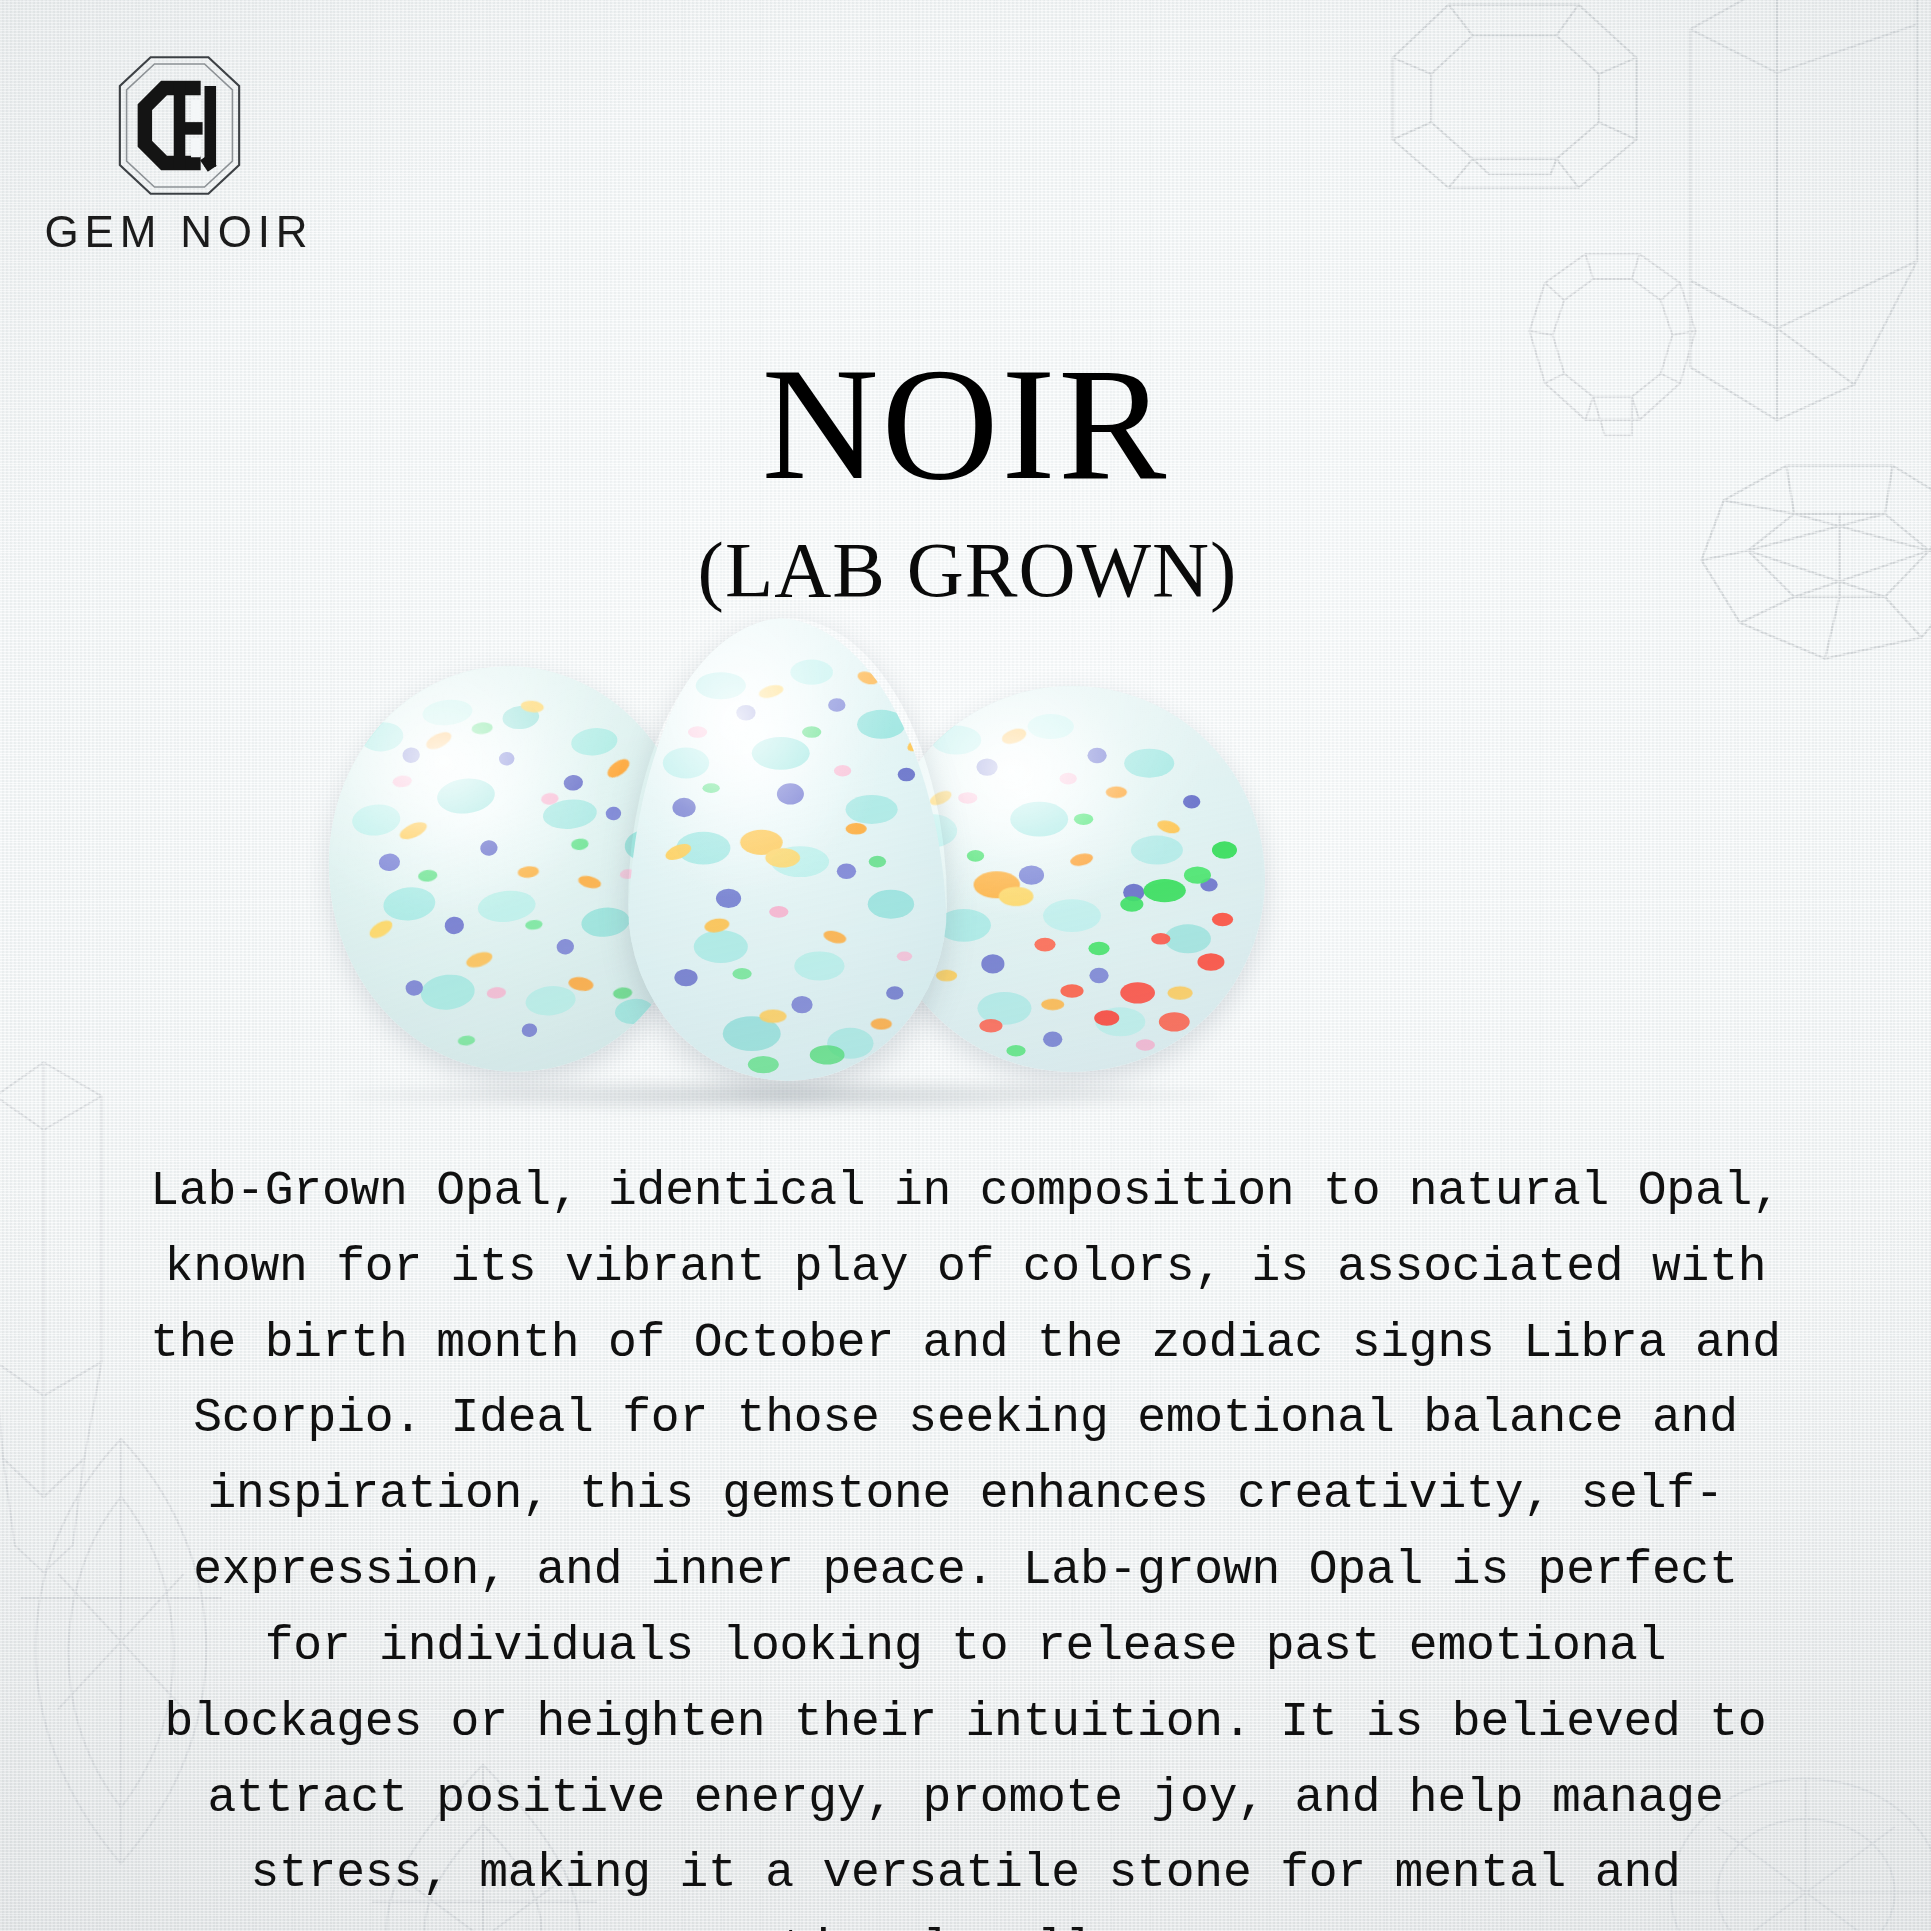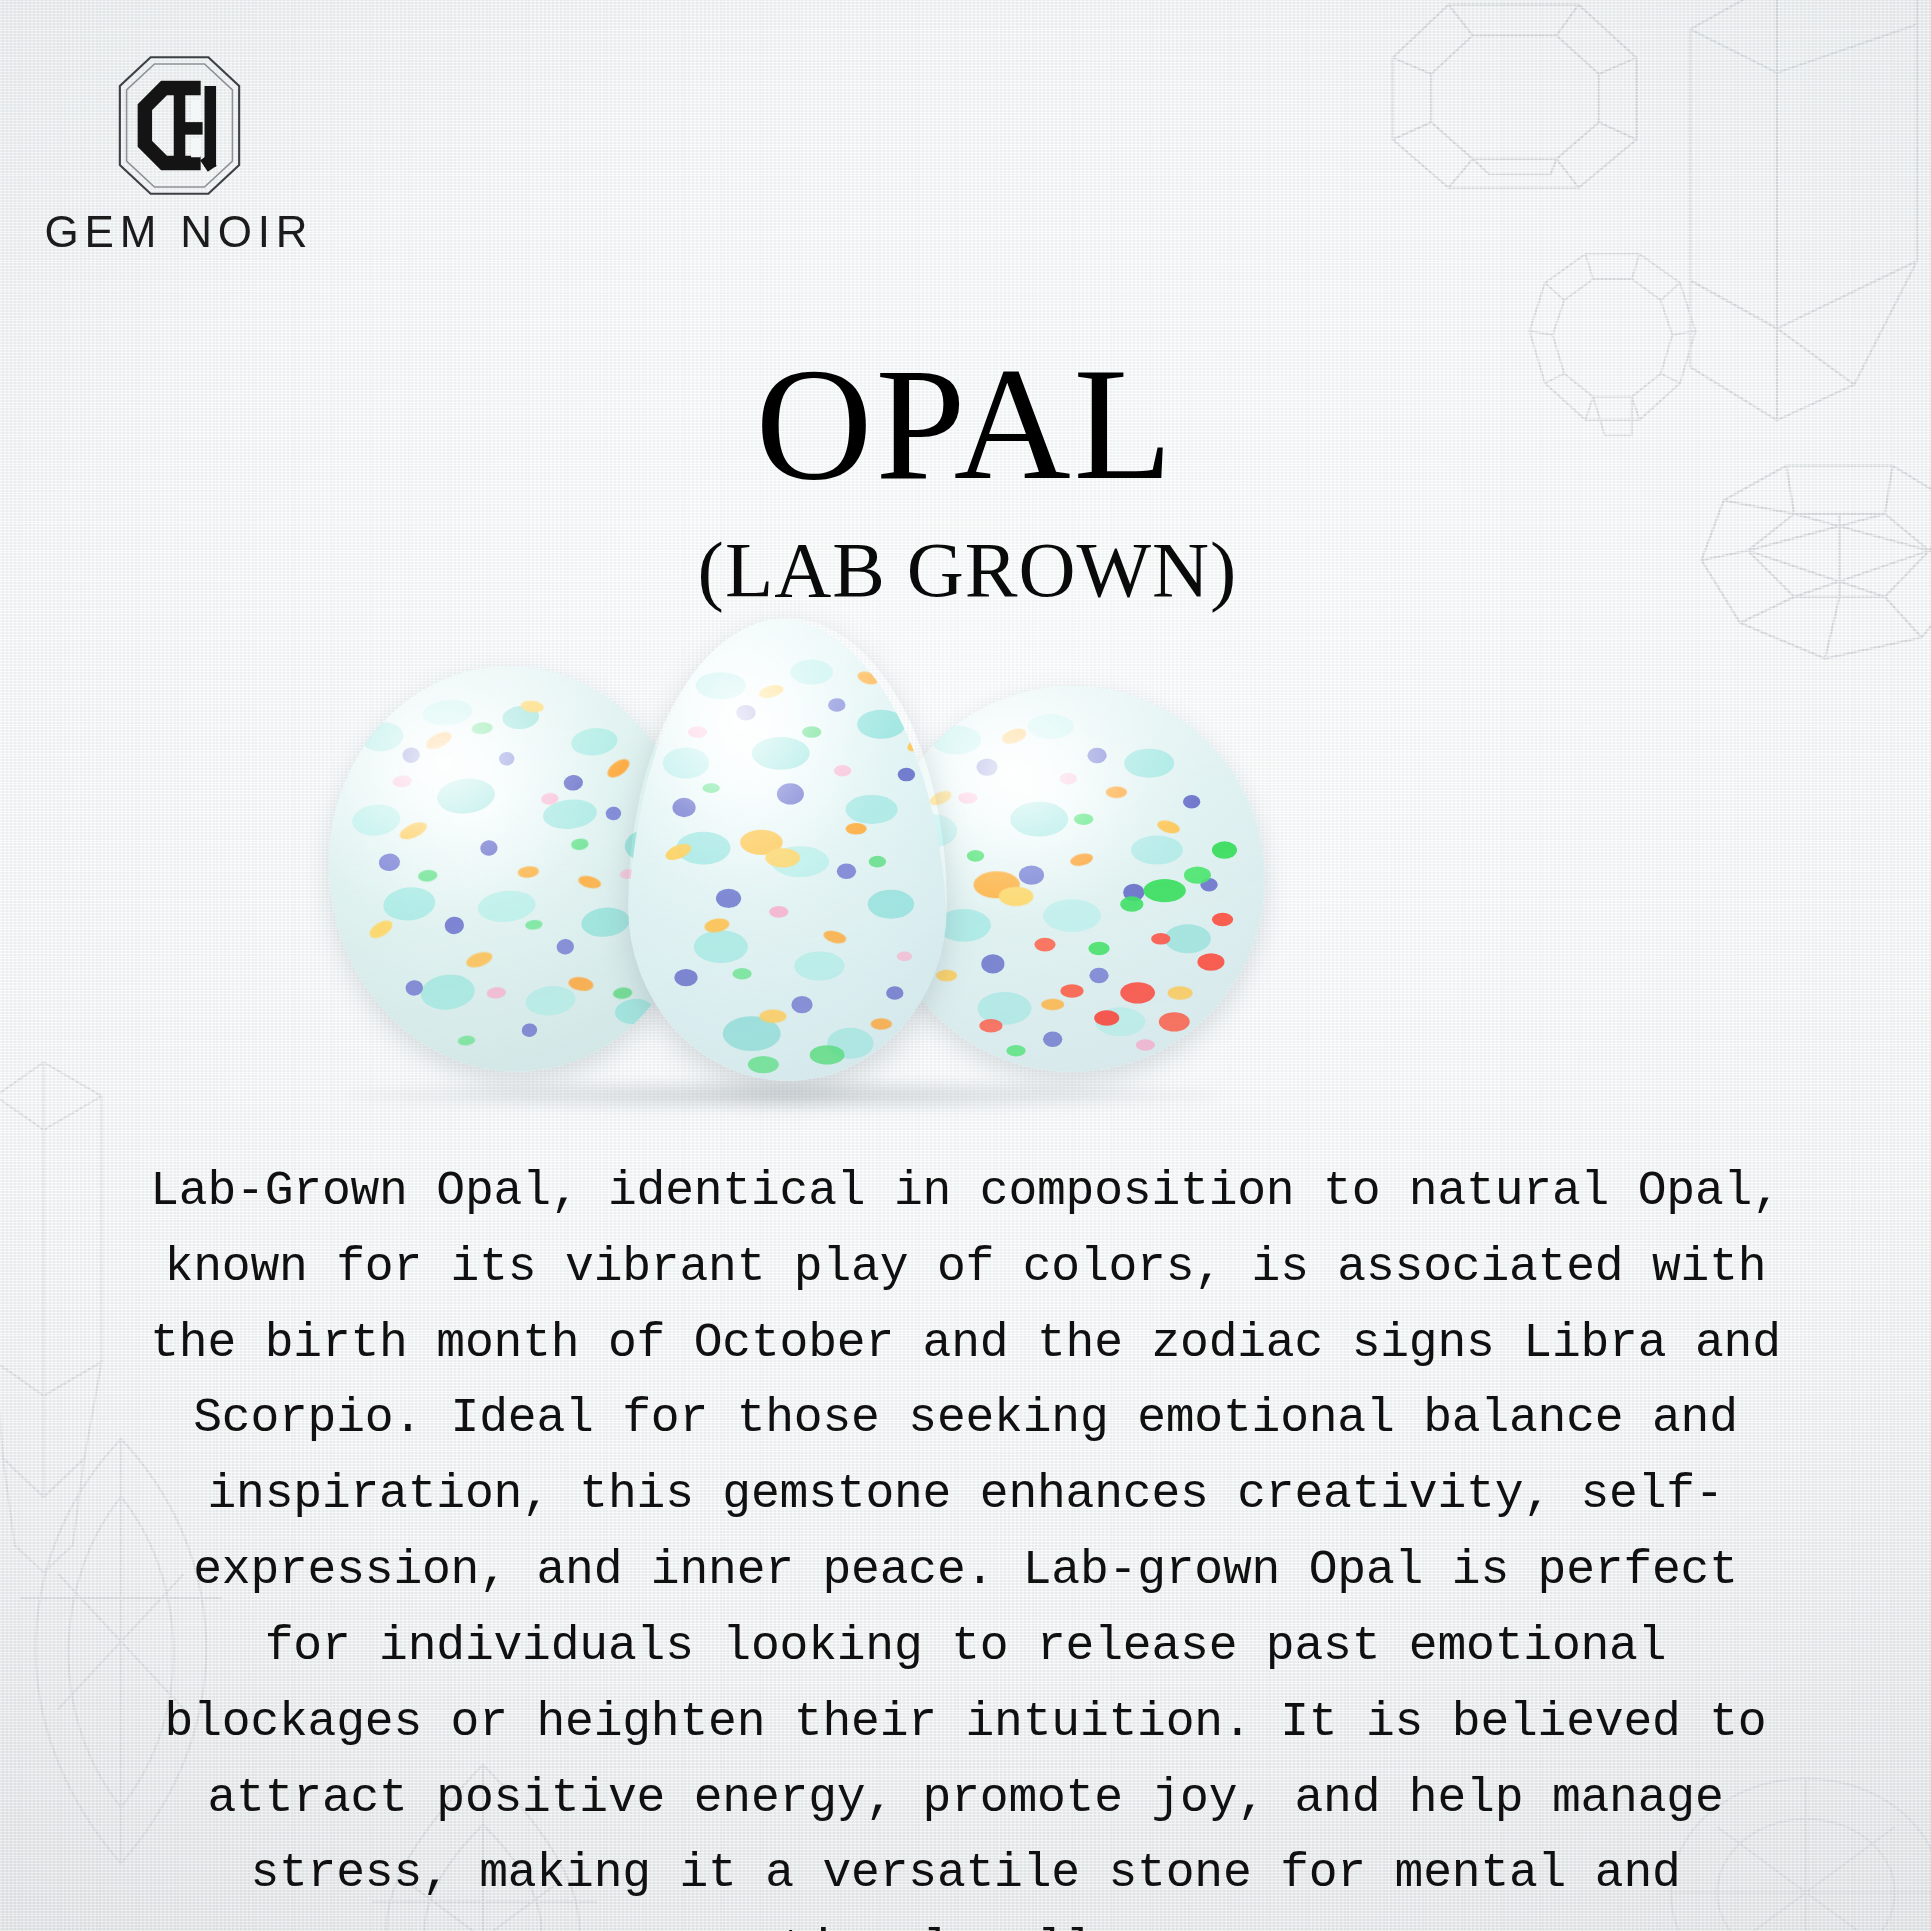--- a/index.html
+++ b/index.html
@@ -302,21 +302,21 @@
       <path d="M98 34 V118" stroke="#141414" stroke-width="12" fill="none"></path>
       <path d="M92 108 L100 120" stroke="#141414" stroke-width="11" fill="none"></path>
 
       <path d="M78 48 H88 V70 H78 Z" fill="#f4f7f8"></path>
       <path d="M78 88 H88 V108 H78 Z" fill="#f4f7f8"></path>
     </svg>
     <span id="logo-wordmark">GEM NOIR</span>
   </div>
 
   <div id="headline-block">
-    <h1 id="gem-title">OPAL</h1>
+    <h1 id="gem-title">NOIR</h1>
     <h2 id="gem-subtitle">(LAB GROWN)</h2>
   </div>
 
   <div id="gem-cluster">
 
     <div class="stone" id="stone-oval-left">
       <svg class="opal-svg" viewBox="0 0 380 420" preserveAspectRatio="none">
         <defs>
           <radialGradient id="ovalBase" cx="42%" cy="32%" r="78%">
             <stop offset="0%" stop-color="#f6fdfd"></stop>

